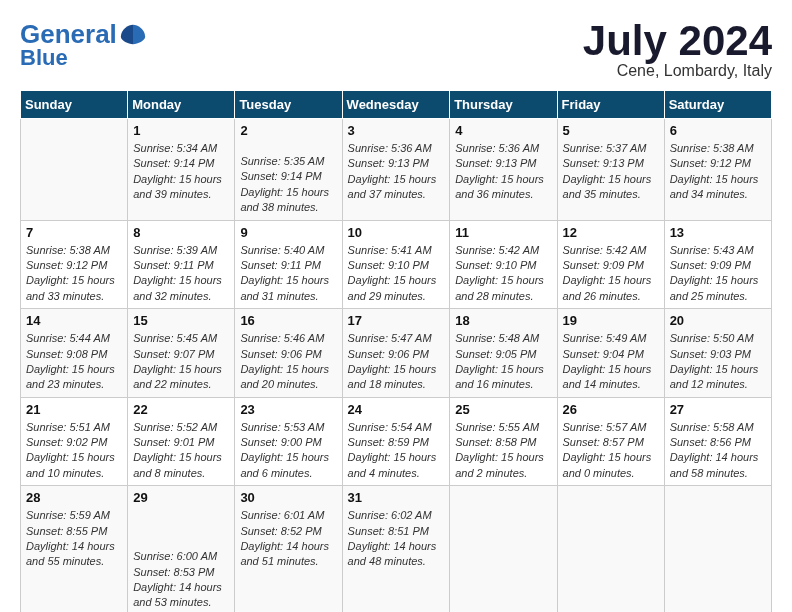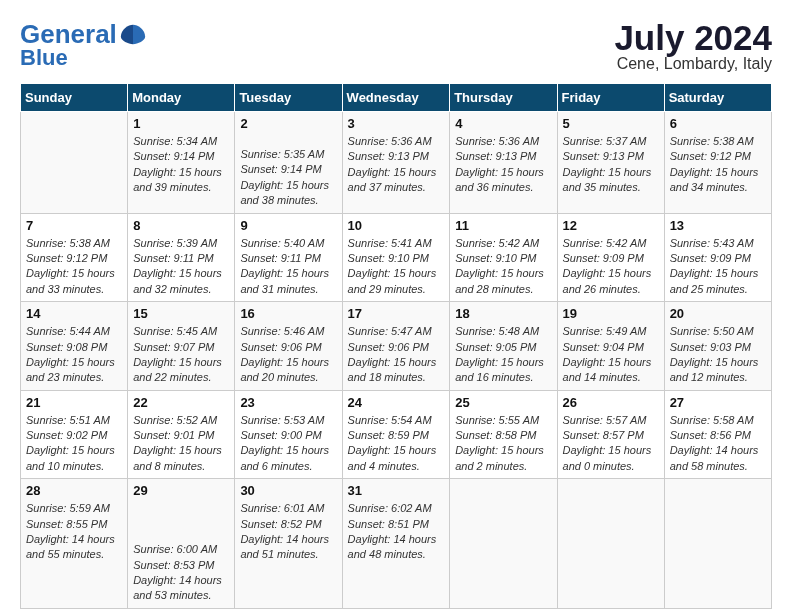--- a/index.html
+++ b/index.html
@@ -31,21 +31,21 @@
     }
     .logo-icon {
       width: 28px;
       height: 28px;
       margin-left: 2px;
     }
     .title-area {
       text-align: right;
     }
     .month-title {
-      font-size: 35px;
+      font-size: 42px;
       font-weight: bold;
       color: #1a1a2e;
       line-height: 1;
     }
     .location {
       font-size: 16px;
       color: #333;
       margin-top: 0;
     }
     table {

